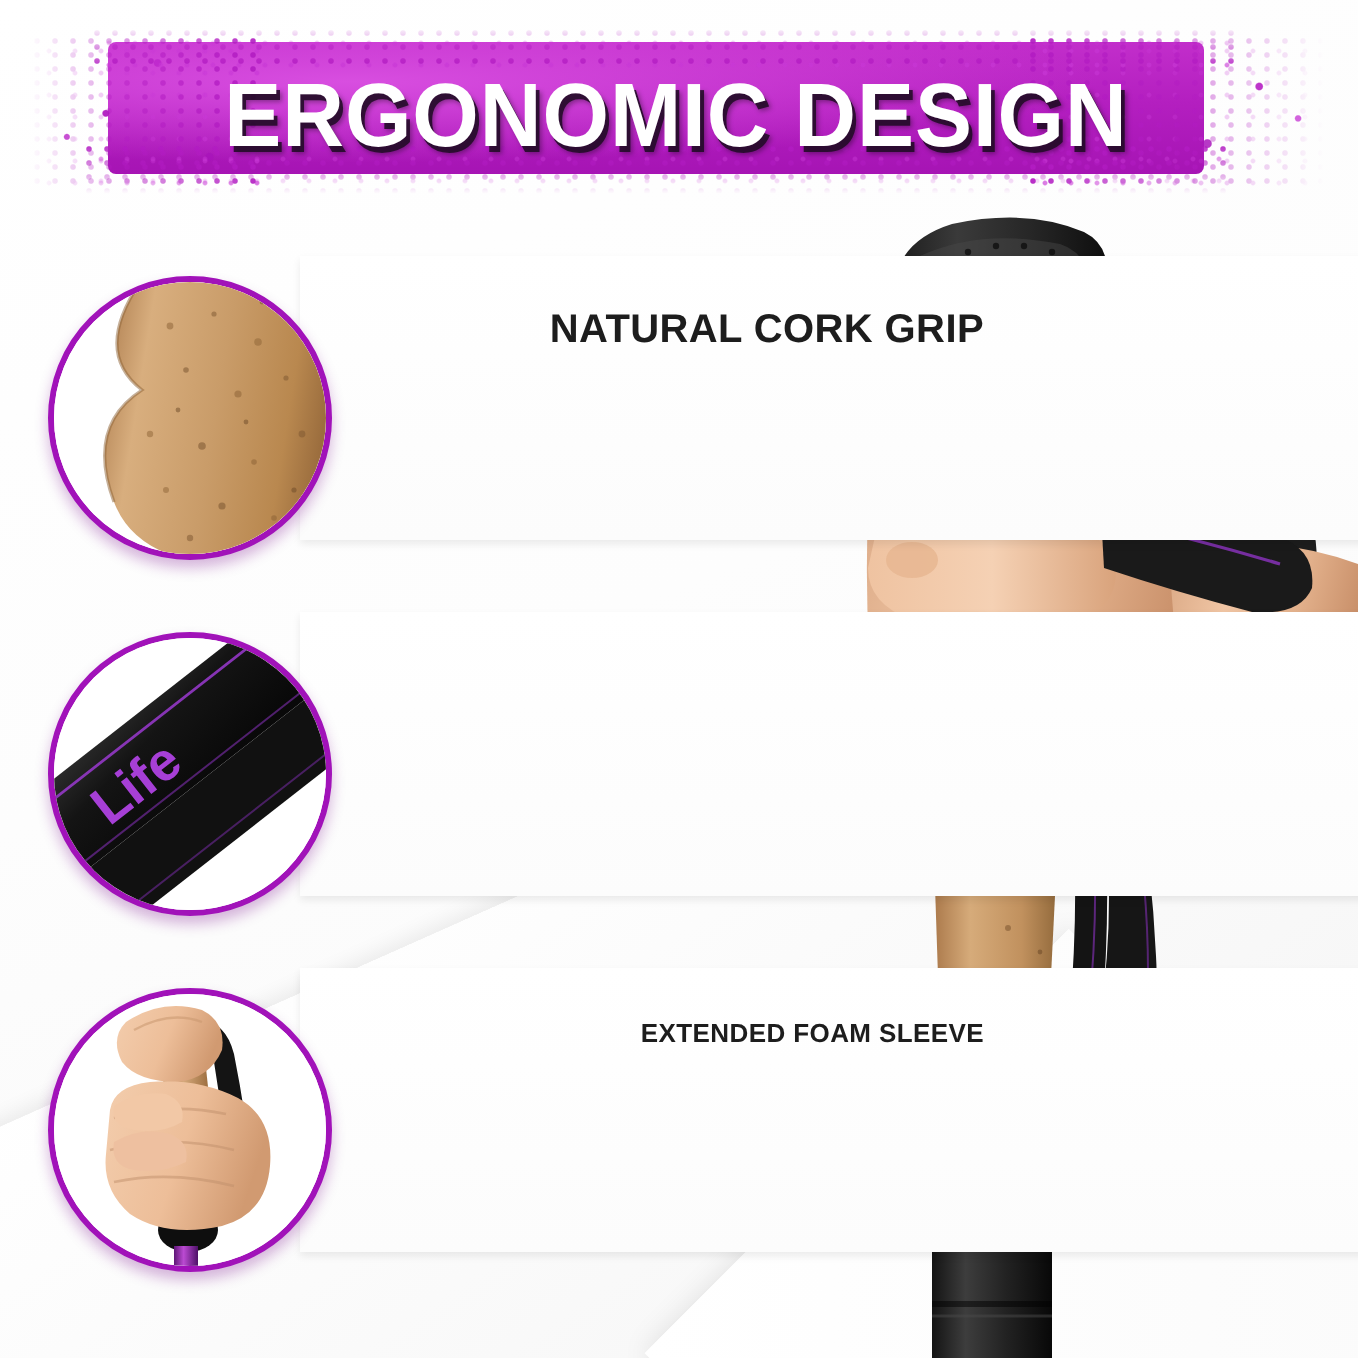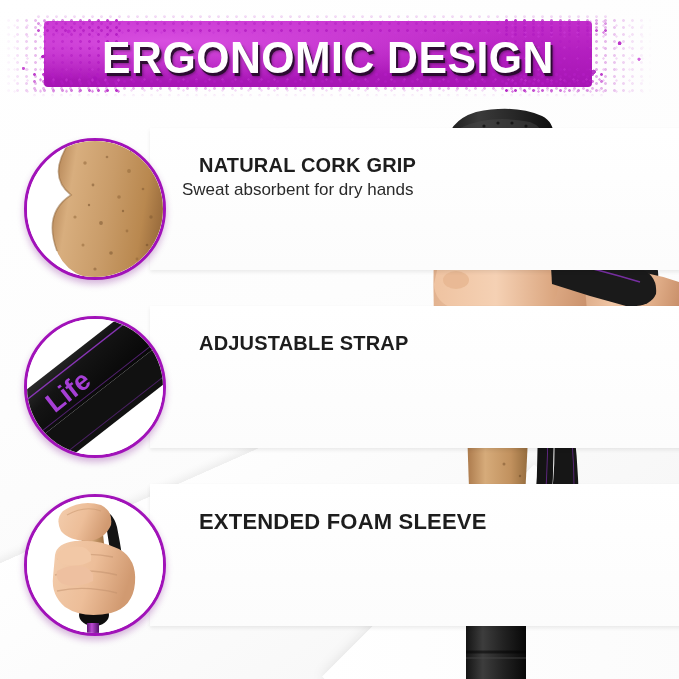--- a/index.html
+++ b/index.html
@@ -35,21 +35,21 @@
     position:absolute;left:-80px;bottom:-250px;
     width:760px;height:330px;
     background:linear-gradient(170deg,#ffffff 0%,#f4f4f4 100%);
     transform:rotate(-24deg);transform-origin:top left;
     box-shadow:0 -3px 10px rgba(0,0,0,.07);
     z-index:2;
   }
 
   
   .banner{
-    position:absolute;left:4px;top:13px;width:648px;height:84px;z-index:30;
+    position:absolute;left:14px;top:13px;width:648px;height:84px;z-index:30;
   }
   .banner-core{
     position:absolute;left:40px;top:8px;right:60px;bottom:10px;
     background:
       radial-gradient(ellipse at 22% 30%, #d84ee0 0%, rgba(216,78,224,0) 62%),
       linear-gradient(180deg,#c22ecb 0%,#b41fc0 45%,#a614b4 100%);
     border-radius:4px;
   }
   .banner-spray{
     position:absolute;inset:0;border-radius:6px;
@@ -112,26 +112,26 @@
     position:absolute;left:24px;top:28px;width:136px;height:136px;border-radius:50%;
     background:#ffffff;
     border:3px solid #a112b9;
     box-shadow:0 4px 7px rgba(120,10,140,.30), inset 0 0 0 1px rgba(255,255,255,.6);
     overflow:hidden;z-index:3;
   }
   .circle svg{display:block;width:100%;height:100%;}
   .text-block{position:absolute;left:182px;top:44px;width:310px;z-index:4;}
   .f-title{
     font-size:20px;font-weight:bold;color:#1d1d1d;letter-spacing:.2px;
-    line-height:1.12;margin:0 0 3px 17px;white-space:nowrap;
+    line-height:1.12;margin:0 0 3px 17px;white-space:nowrap;text-align:right;
   }
   .f-desc{
     font-size:17px;color:#2a2a2a;line-height:1.26;margin:0;font-weight:normal;
   }
-  .f3 .f-title{font-size:22px;}
+  .f3 .f-title{font-size:13px;}
 </style>
 </head>
 <body>
 
 <div id="infographic">
 
   <div class="bg-diag-purple"></div>
   <div class="bg-diag-white-b"></div>
   <div class="bg-diag-white-a"></div>
 
@@ -321,21 +321,20 @@
             <circle cx="96" cy="70" r="1.2" fill="#6d4a28"></circle>
               <circle cx="120" cy="104" r="1.3" fill="#6d4a28"></circle>
             <circle cx="62" cy="64" r="1.2" fill="#6d4a28"></circle>
               <circle cx="104" cy="10" r="1.2" fill="#6d4a28"></circle>
           </g>
           <path d="M46 -4 Q18 34 44 54 Q16 72 30 110" stroke="#8d6437" stroke-width="1.6" fill="none" opacity=".5"></path>
         </svg>
       </div>
       <div class="text-block">
         <div class="f-title">NATURAL CORK GRIP</div>
-        <div class="f-desc">Sweat absorbent for dry hands</div>
       </div>
     </div>
 
     <div class="feature f2">
       <div class="panel"></div>
       <div class="circle">
         <svg viewBox="0 0 136 136">
           <defs>
             <linearGradient id="sw1" x1="0" y1="0" x2="0.6" y2="1">
               <stop offset="0%" stop-color="#2e2e2e"></stop>
@@ -349,21 +348,20 @@
             <rect x="-14" y="74" width="180" height="34" fill="#111"></rect>
             <path d="M-14 36 H166" stroke="#9b3ad0" stroke-width="1.4" opacity=".85"></path>
             <path d="M-14 70 H166" stroke="#6f2a99" stroke-width="1" opacity=".7"></path>
             <path d="M-14 102 H166" stroke="#6f2a99" stroke-width="1" opacity=".6"></path>
             <text x="20" y="64" font-family="'Liberation Sans',sans-serif" font-size="27" font-weight="bold" fill="#a63fd6">Life</text>
             <rect x="-14" y="28" width="10" height="80" fill="#a63fd6" opacity=".9"></rect>
           </g>
         </svg>
       </div>
       <div class="text-block">
-        <div class="f-title">ADJUSTABLE STRAP</div>
       </div>
     </div>
 
     <div class="feature f3">
       <div class="panel"></div>
       <div class="circle">
         <svg viewBox="0 0 136 136">
           <defs>
             <linearGradient id="sk3" x1="0" y1="0" x2="1" y2="0.3">
               <stop offset="0%" stop-color="#f3cdad"></stop>

